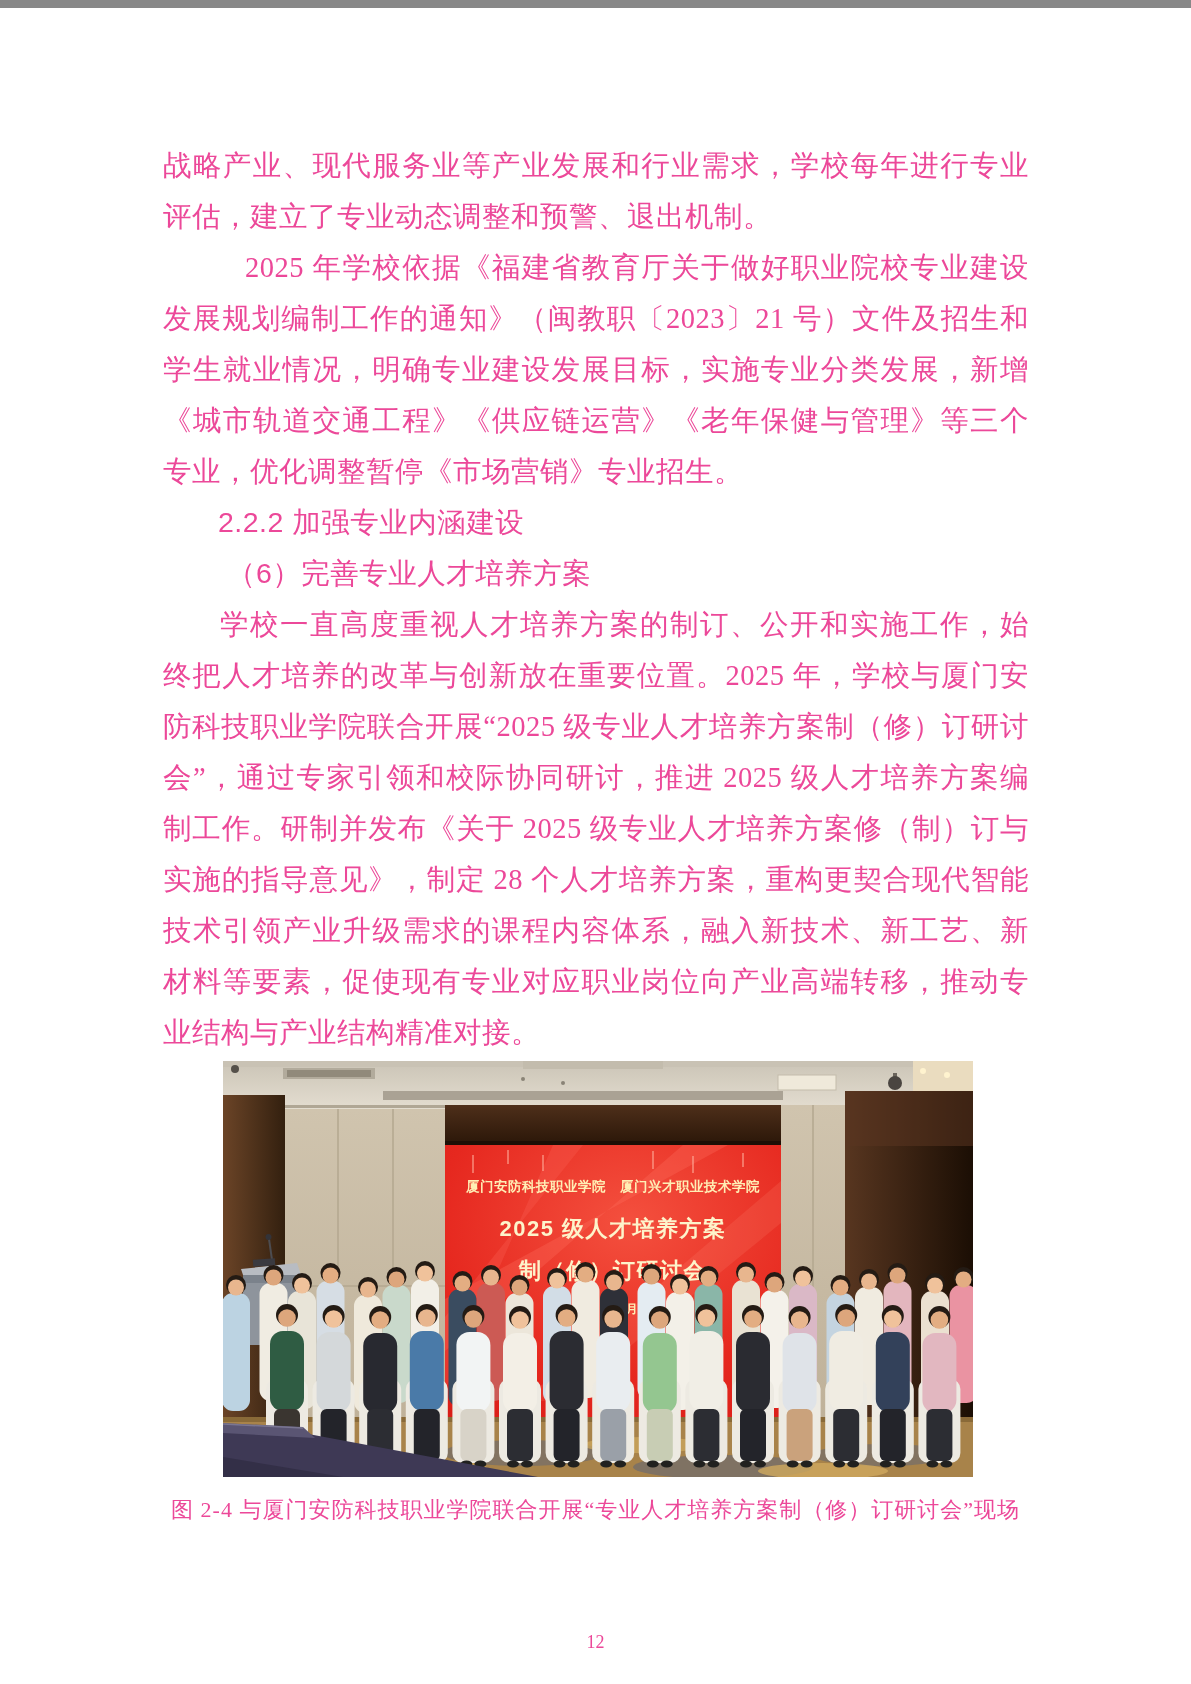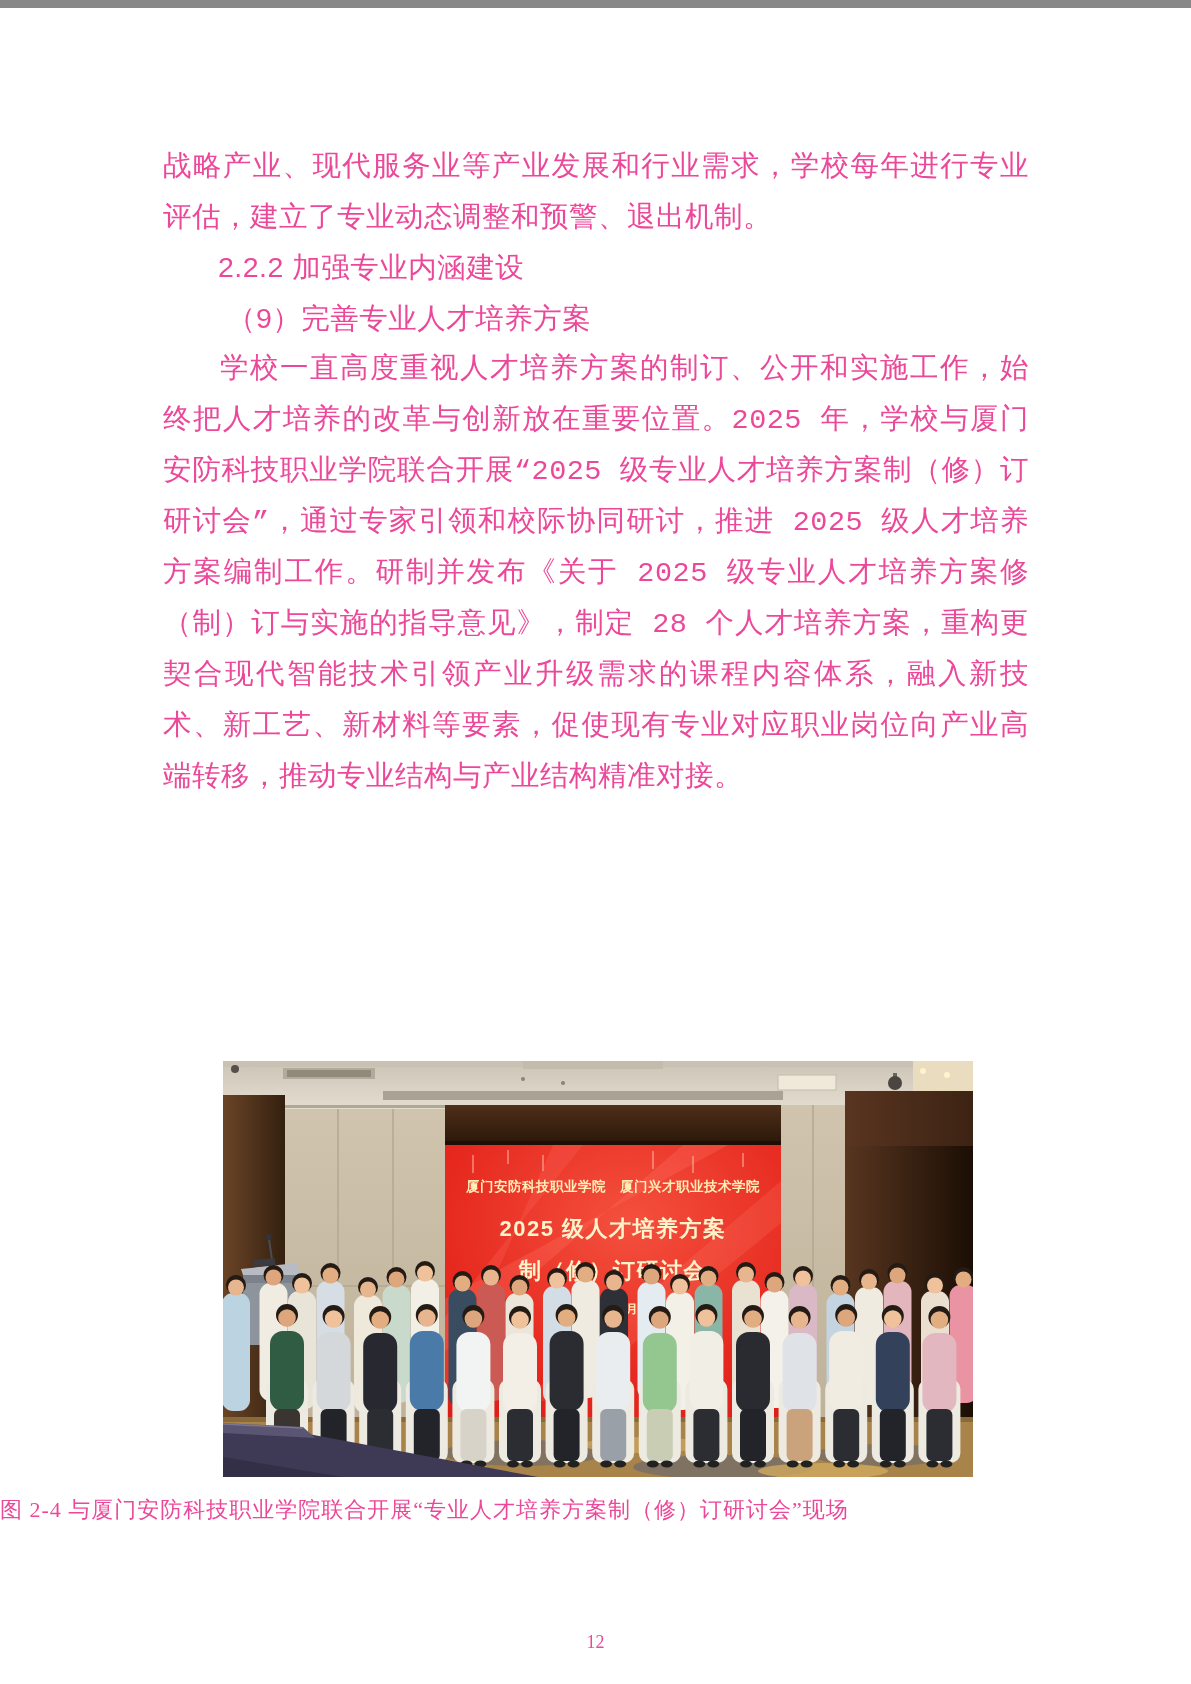--- a/index.html
+++ b/index.html
@@ -6,48 +6,49 @@
   .page{
     position:relative;width:1191px;height:1684px;margin:8px auto;
     background:#ffffff;overflow:hidden;color:#ec4899;
     font-family:"Liberation Serif","DejaVu Serif",serif;
   }
   .content{position:absolute;left:163px;top:132px;width:866px;}
   .body-text{
     font-size:28.5px;line-height:51px;margin:0;text-align:justify;
     text-justify:inter-ideograph;letter-spacing:0.5px;
   }
-  .indent-2{text-indent:57px;font-family:Liberation Mono, monospace;}
+  .indent-2{text-indent:57px;}
   .indent-28{text-indent:82px;}
   .heading{
     font-family:"Liberation Sans","DejaVu Sans",sans-serif;
     font-weight:400;font-size:28.5px;line-height:51px;margin:0;letter-spacing:0.5px;
   }
   .h-num{padding-left:55px;}
   .h-sub{padding-left:64px;}
   .figure{position:absolute;left:223px;top:1053px;width:750px;height:292px;margin:0;}
   .figure svg{display:block;}
   .caption{
     position:absolute;left:0;top:1487px;width:100%;margin:0;
-    text-align:left;font-size:22px;letter-spacing:1px;
+    text-align:center;font-size:22px;letter-spacing:1px;
   }
   .page-num{
     position:absolute;left:0;top:1624px;width:100%;
     text-align:center;font-size:18px;
   }
 </style>
 </head>
 <body>
 
 <div class="page">
 
   <div class="content">
     <p class="body-text">战略产业、现代服务业等产业发展和行业需求，学校每年进行专业评估，建立了专业动态调整和预警、退出机制。</p>
+    <p class="body-text indent-28">2025 年学校依据《福建省教育厅关于做好职业院校专业建设发展规划编制工作的通知》（闽教职〔2023〕21 号）文件及招生和学生就业情况，明确专业建设发展目标，实施专业分类发展，新增《城市轨道交通工程》《供应链运营》《老年保健与管理》等三个专业，优化调整暂停《市场营销》专业招生。</p>
     <h3 class="heading h-num">2.2.2 加强专业内涵建设</h3>
-    <h3 class="heading h-sub">（9）完善专业人才培养方案</h3>
+    <h3 class="heading h-sub">（6）完善专业人才培养方案</h3>
     <p class="body-text indent-2">学校一直高度重视人才培养方案的制订、公开和实施工作，始终把人才培养的改革与创新放在重要位置。2025 年，学校与厦门安防科技职业学院联合开展“2025 级专业人才培养方案制（修）订研讨会”，通过专家引领和校际协同研讨，推进 2025 级人才培养方案编制工作。研制并发布《关于 2025 级专业人才培养方案修（制）订与实施的指导意见》，制定 28 个人才培养方案，重构更契合现代智能技术引领产业升级需求的课程内容体系，融入新技术、新工艺、新材料等要素，促使现有专业对应职业岗位向产业高端转移，推动专业结构与产业结构精准对接。</p>
   </div>
 
   <figure class="figure">
     <svg width="750" height="416" viewBox="0 0 750 416" xmlns="http://www.w3.org/2000/svg">
       <defs>
         <linearGradient id="ceilGrad" x1="0" y1="0" x2="0" y2="1">
           <stop offset="0" stop-color="#cbc4b6"></stop>
             <stop offset="1" stop-color="#e7e1d4"></stop>
         </linearGradient>

